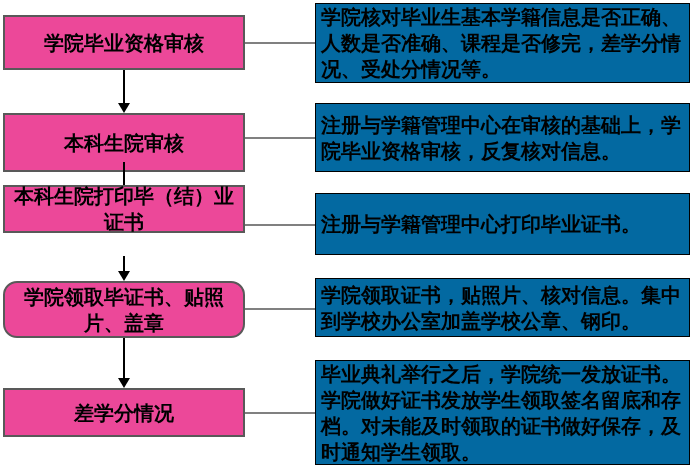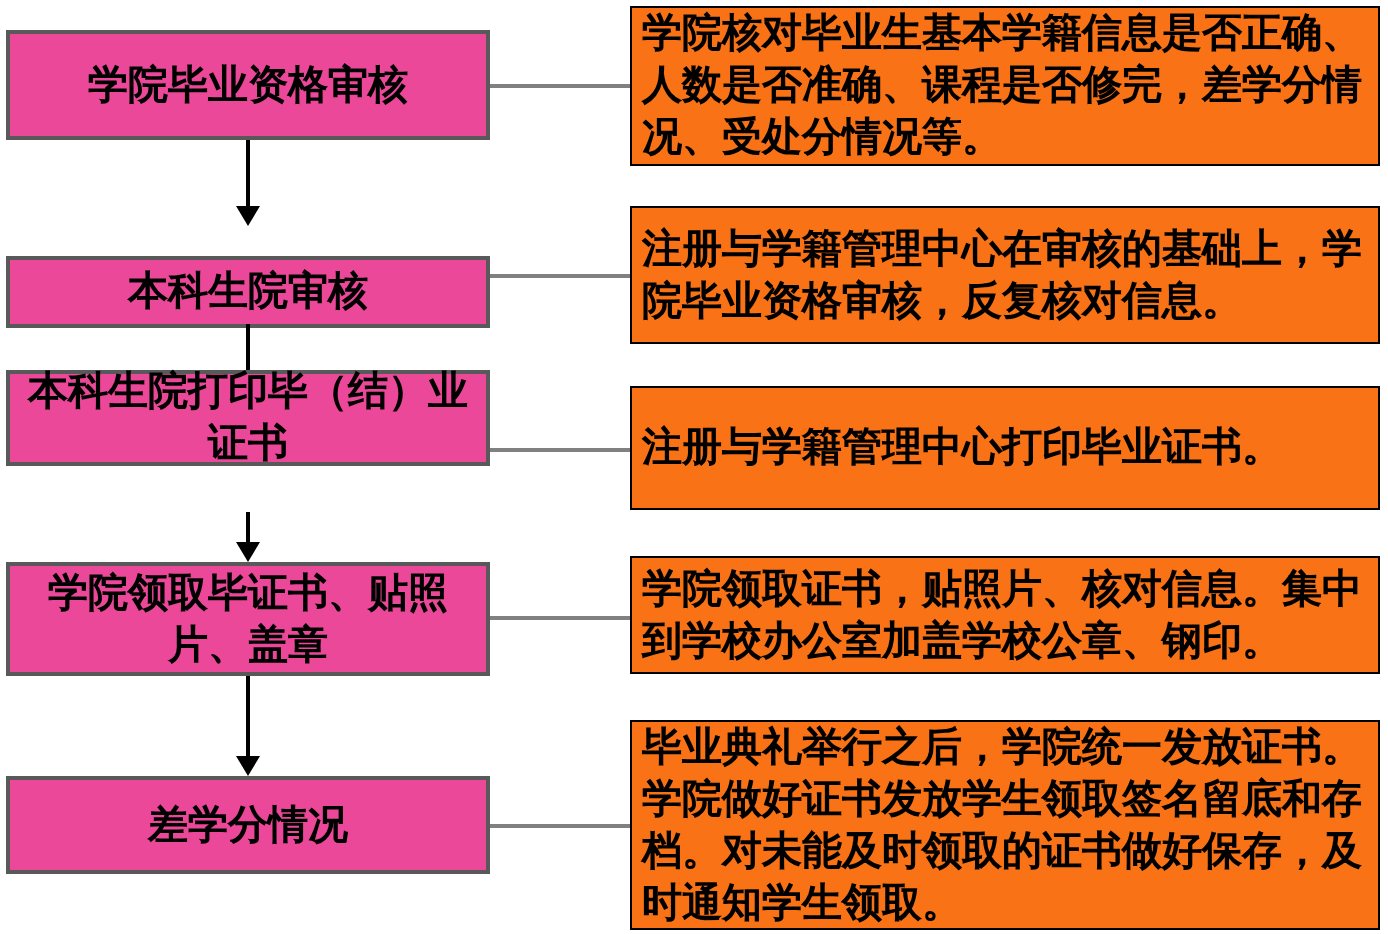--- a/index.html
+++ b/index.html
@@ -31,21 +31,21 @@
     font-weight: bold;
     line-height: 26px;
     padding: 0 2px;
   }
   .desc-box {
     position: absolute;
     left: 315px;
     width: 375px;
     box-sizing: border-box;
     border: 1px solid var(--desc-box-border, #000000);
-    background: #f97316;
+    background: #0369a1;
     display: flex;
     align-items: center;
     text-align: left;
     font-size: 20px;
     font-weight: bold;
     line-height: 26px;
     padding: 1px 2px 1px 5px;
   }
   .connector-h {
     position: absolute;
@@ -75,35 +75,35 @@
 
 <div class="stage">
 
   <div class="step-box" style="top:15px;height:55px;">学院毕业资格审核</div>
   <div class="connector-h" style="top:42px;"></div>
   <div class="desc-box" style="top:3px;height:80px;">学院核对毕业生基本学籍信息是否正确、人数是否准确、课程是否修完，差学分情况、受处分情况等。</div>
 
   <div class="arrow-line" style="top:70px;height:33px;"></div>
   <div class="arrow-head" style="top:103px;"></div>
 
-  <div class="step-box" style="top:113px;height:36px;margin-top:15px;">本科生院审核</div>
+  <div class="step-box" style="top:113px;height:59px;">本科生院审核</div>
   <div class="connector-h" style="top:137px;"></div>
   <div class="desc-box" style="top:103px;height:69px;">注册与学籍管理中心在审核的基础上，学院毕业资格审核，反复核对信息。</div>
 
   <div class="arrow-line" style="top:162px;height:23px;"></div>
   <div class="arrow-head" style="top:185px;"></div>
 
   <div class="step-box" style="top:185px;height:48px;">本科生院打印毕（结）业证书</div>
   <div class="connector-h" style="top:224px;"></div>
   <div class="desc-box" style="top:193px;height:62px;">注册与学籍管理中心打印毕业证书。</div>
 
   <div class="arrow-line" style="top:256px;height:15px;"></div>
   <div class="arrow-head" style="top:271px;"></div>
 
-  <div class="step-box" style="top:281px;height:57px;">学院领取毕证书、贴照片、盖章</div>
+  <div class="step-box" style="top:281px;height:57px;border-radius:14px;">学院领取毕证书、贴照片、盖章</div>
   <div class="connector-h" style="top:308px;"></div>
   <div class="desc-box" style="top:278px;height:59px;">学院领取证书，贴照片、核对信息。集中到学校办公室加盖学校公章、钢印。</div>
 
   <div class="arrow-line" style="top:338px;height:40px;"></div>
   <div class="arrow-head" style="top:378px;"></div>
 
   <div class="step-box" style="top:388px;height:49px;">差学分情况</div>
   <div class="connector-h" style="top:412px;"></div>
   <div class="desc-box" style="top:360px;height:105px;">毕业典礼举行之后，学院统一发放证书。学院做好证书发放学生领取签名留底和存档。对未能及时领取的证书做好保存，及时通知学生领取。</div>
 

